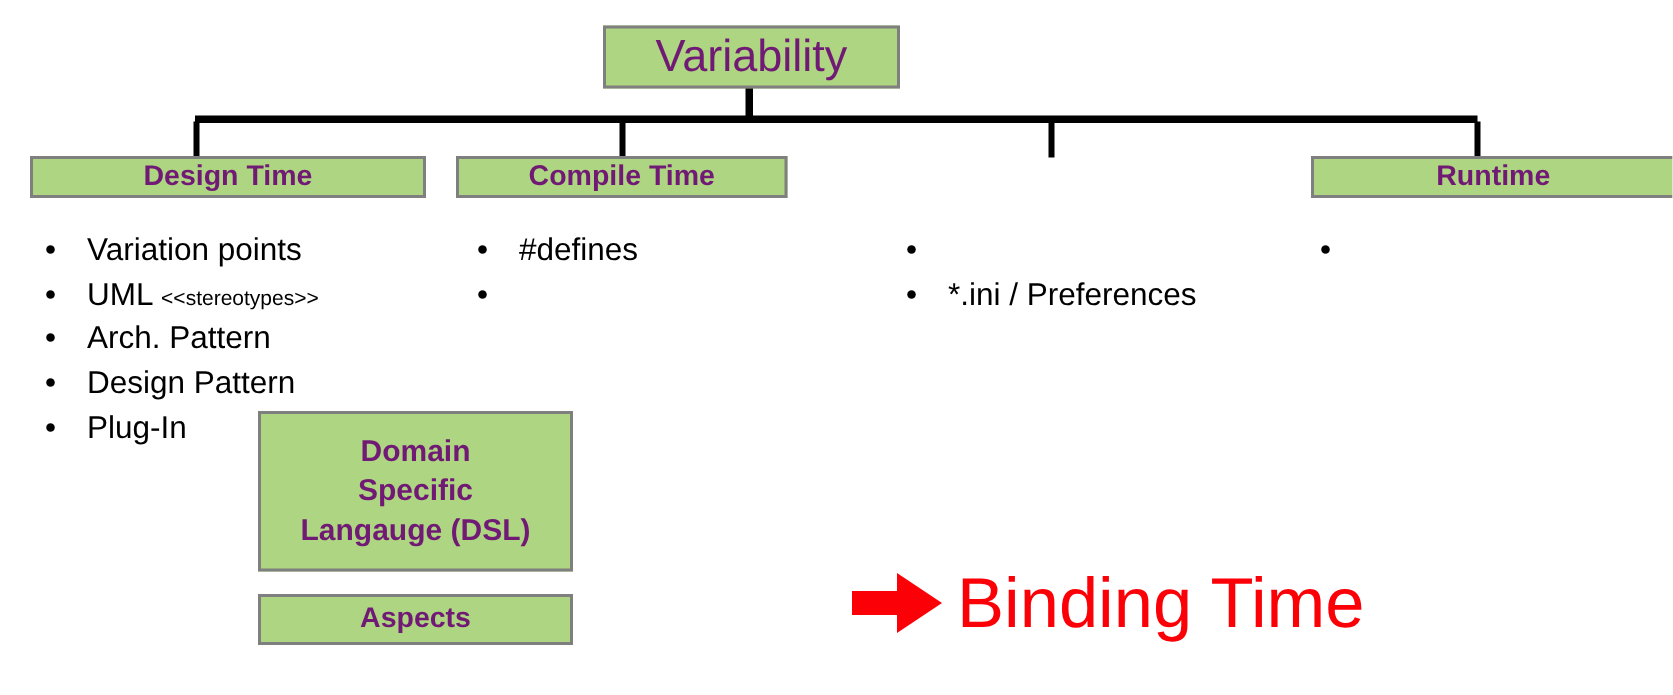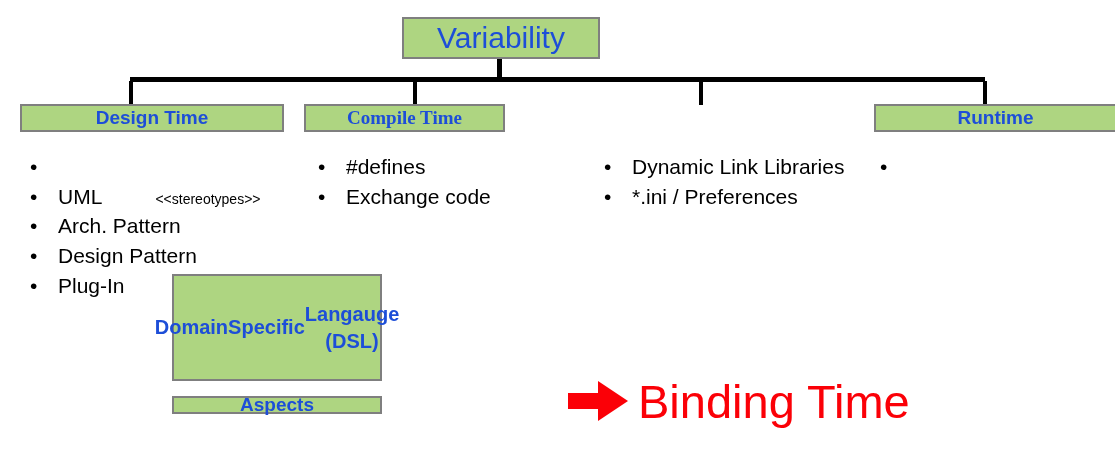--- a/index.html
+++ b/index.html
@@ -19,56 +19,57 @@
   
   .gbox {
     position: absolute;
     background: #aed581;
     border: 2px solid #7f7f7f;
     box-sizing: border-box;
     display: flex;
     align-items: center;
     justify-content: center;
     text-align: center;
-    color: #1d4ed8;
+    color: #701a75;
   }
 
   #box-variability {
     left: 402px;
     top: 17px;
     width: 198px;
     height: 42px;
     font-size: 30px;
     font-weight: normal;
   }
 
   .cat-box {
     height: 28px;
     font-size: 19px;
     font-weight: bold;
   }
   #box-design-time  { left: 20px;  top: 104px; width: 264px; }
-  #box-compile-time { left: 304px; top: 104px; width: 201px; font-family: Liberation Serif, serif; }
+  #box-compile-time { left: 304px; top: 104px; width: 221px; }
   #box-startup-time { left: 590px; top: 104px; width: 220px; }
   #box-runtime      { left: 874px; top: 104px; width: 243px; }
 
   #box-dsl {
     left: 172px;
     top: 274px;
     width: 210px;
     height: 107px;
     font-size: 20px;
     font-weight: bold;
     line-height: 1.32;
+    flex-direction: column;
   }
   #box-aspects {
     left: 172px;
     top: 396px;
     width: 210px;
-    height: 18px;
+    height: 34px;
     font-size: 19px;
     font-weight: bold;
   }
 
   
   .line {
     position: absolute;
     background: #000000;
   }
   #stem-variability {
@@ -114,30 +115,29 @@
     width: 28px;
     flex: 0 0 28px;
     font-size: 21px;
     line-height: 1.32;
   }
   .bullet-text {
     flex: 1 1 auto;
   }
   .small-note {
     font-size: 14px;
-    margin-left: 48px;
   }
 
   
   #binding-time {
     position: absolute;
     left: 568px;
     top: 378px;
     display: flex;
-    align-items: flex-start;
+    align-items: flex-end;
     color: #fb0007;
   }
   #binding-arrow-icon {
     display: block;
     width: 62px;
     height: 46px;
     flex: 0 0 62px;
   }
   #binding-time-label {
     font-size: 47px;
@@ -169,20 +169,21 @@
   <div class="gbox cat-box" id="box-compile-time">
     <span>Compile Time</span>
   </div>
   <div class="gbox cat-box" id="box-runtime">
     <span>Runtime</span>
   </div>
 
   <div class="bullets" id="list-design-time">
     <div class="bullet-row">
       <span class="bullet-dot">•</span>
+      <span class="bullet-text"><span>Variation points</span><span class="small-note"></span></span>
     </div>
     <div class="bullet-row">
       <span class="bullet-dot">•</span>
       <span class="bullet-text"><span>UML </span><span class="small-note">&lt;&lt;stereotypes&gt;&gt;</span></span>
     </div>
     <div class="bullet-row">
       <span class="bullet-dot">•</span>
       <span class="bullet-text"><span>Arch. Pattern</span><span class="small-note"></span></span>
     </div>
     <div class="bullet-row">
@@ -195,28 +196,26 @@
     </div>
   </div>
 
   <div class="bullets" id="list-compile-time">
     <div class="bullet-row">
       <span class="bullet-dot">•</span>
       <span class="bullet-text">#defines</span>
     </div>
     <div class="bullet-row">
       <span class="bullet-dot">•</span>
-      <span class="bullet-text">Exchange code</span>
     </div>
   </div>
 
   <div class="bullets" id="list-startup-time">
     <div class="bullet-row">
       <span class="bullet-dot">•</span>
-      <span class="bullet-text">Dynamic Link Libraries</span>
     </div>
     <div class="bullet-row">
       <span class="bullet-dot">•</span>
       <span class="bullet-text">*.ini / Preferences</span>
     </div>
   </div>
 
   <div class="bullets" id="list-runtime">
     <div class="bullet-row">
       <span class="bullet-dot">•</span>

